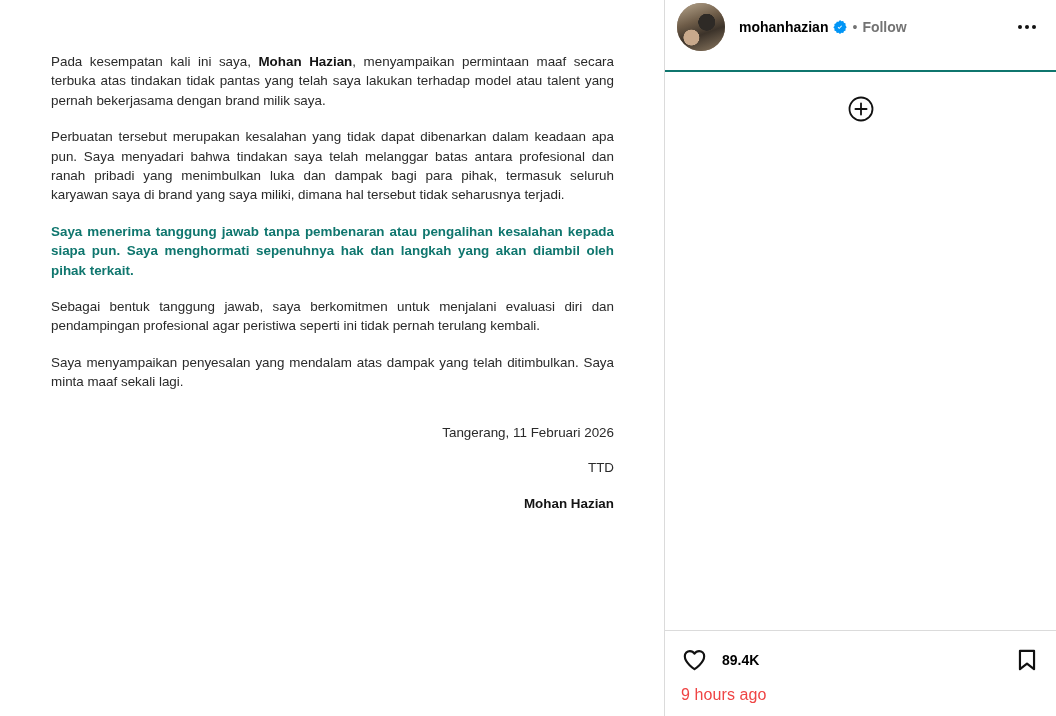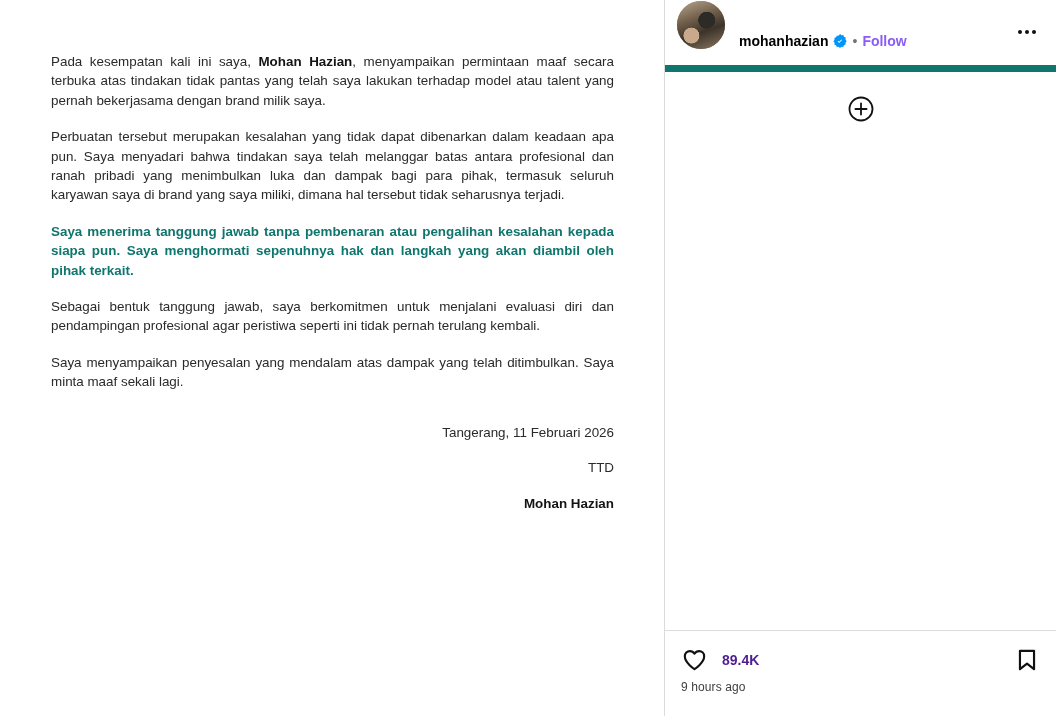--- a/index.html
+++ b/index.html
@@ -87,23 +87,23 @@
     background: #ffffff;
     border-left: 1px solid #dbdbdb;
     display: flex;
     flex-direction: column;
   }
 
   
   .post-header {
     height: 72px;
     flex: 0 0 72px;
-    border-bottom: 7px solid #0f766e;
-    display: flex;
-    align-items: flex-end;
+    border-bottom: 2px solid #0f766e;
+    display: flex;
+    align-items: center;
     padding: 0 12px 16px 12px;
   }
 
   .avatar {
     width: 48px;
     height: 48px;
     border-radius: 50%;
     flex: 0 0 48px;
     overflow: hidden;
     position: relative;
@@ -144,21 +144,21 @@
   .dot-sep {
     color: #737373;
     font-size: 14px;
     margin: 0 5px;
     line-height: 1;
   }
 
   .follow-link {
     font-size: 14px;
     font-weight: bold;
-    color: #8b5cf6;
+    color: #737373;
     white-space: nowrap;
     cursor: pointer;
   }
 
   .more-btn {
     margin-left: auto;
     width: 34px;
     height: 34px;
     display: flex;
     align-items: center;
@@ -200,35 +200,35 @@
   .action-row {
     display: flex;
     align-items: center;
   }
 
   .heart-btn { cursor: pointer; display: flex; align-items: center; }
 
   .like-count {
     font-size: 14px;
     font-weight: bold;
-    color: #4c1d95;
+    color: #000000;
     margin-left: 14px;
   }
 
   .bookmark-btn {
     margin-left: auto;
     cursor: pointer;
     display: flex;
     align-items: center;
   }
 
   .timestamp {
-    margin-top: 7px;
-    font-size: 12px;
-    color: #404040;
+    margin-top: 13px;
+    font-size: 16px;
+    color: #ef4444;
     letter-spacing: 0.1px;
   }
 </style>
 </head>
 <body>
 
 <div id="app">
 
   <div class="media-pane">
     <div class="doc">

